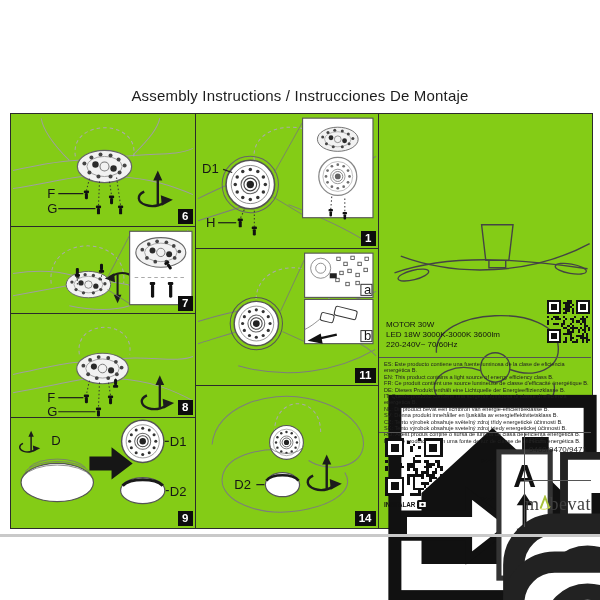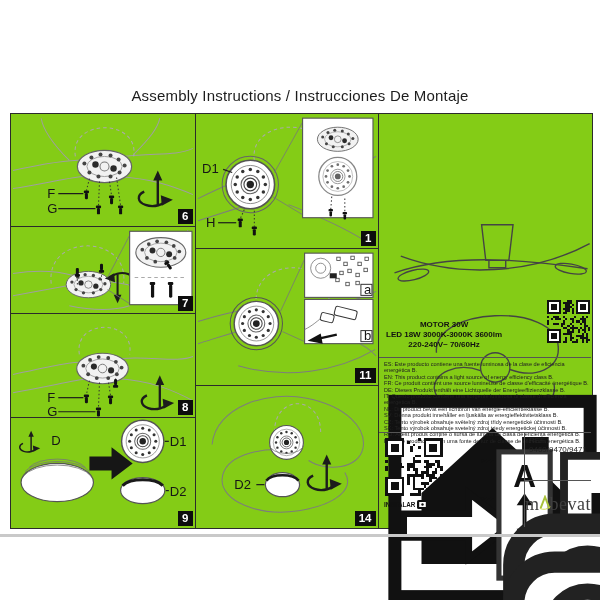--- a/index.html
+++ b/index.html
@@ -19,21 +19,21 @@
   .rcol .abs{position:absolute;}
   .blade{stroke:#9f9f9f;fill:none;stroke-width:1;}
   .blade2{stroke:#7d7d7d;fill:none;stroke-width:1;}
   .dash{stroke:#aaa;fill:none;stroke-width:1;stroke-dasharray:3.5 3;}
   .lead{stroke:#1c1c1c;stroke-width:1.2;}
   .dot{stroke:#333;stroke-width:1;stroke-dasharray:1.5 2.2;fill:none;}
   .lbl{font-family:"Liberation Sans",sans-serif;font-size:13px;fill:#161616;}
   .ibox{fill:#fff;stroke:#555;stroke-width:1.1;}
   .thin{stroke:#777;fill:none;stroke-width:.8;}
   .fan{stroke:#444;fill:none;stroke-width:1.3;}
-  .spec{position:absolute;left:7px;top:206px;font-size:8px;font-weight:bold;color:#111;line-height:10px;white-space:nowrap;text-align:center;}
+  .spec{position:absolute;left:7px;top:206px;font-size:8px;font-weight:normal;color:#111;line-height:10px;white-space:nowrap;}
   .langs{position:absolute;left:5px;top:247px;width:206px;font-size:5.6px;line-height:6.4px;color:#222;}
   .hline{position:absolute;left:0;width:212px;border-top:1px solid #555;height:0;}
   .vline{position:absolute;border-left:1px solid #555;width:0;}
   .refbox{position:absolute;left:146px;top:318px;width:66px;height:49px;border-bottom:1px solid #555;box-sizing:border-box;padding:4px 0 0 4px;font-size:8px;color:#222;}
   .brandbox{position:absolute;left:146px;top:367px;width:66px;height:46px;display:flex;align-items:center;justify-content:center;}
   .brand{font-family:"Liberation Serif",serif;font-size:18px;color:#3f3f3f;letter-spacing:.5px;display:flex;align-items:baseline;}
   .brand svg{margin:0 -1px;}
   .instalar{position:absolute;left:5px;top:386px;display:flex;align-items:center;gap:2px;font-size:6.3px;font-weight:bold;color:#111;}
   .arrows{position:absolute;font-size:4.6px;letter-spacing:.6px;color:#111;width:18px;text-align:center;}
   .shadow{position:absolute;left:0;top:534px;width:600px;height:3px;background:#c9c9c9;}

